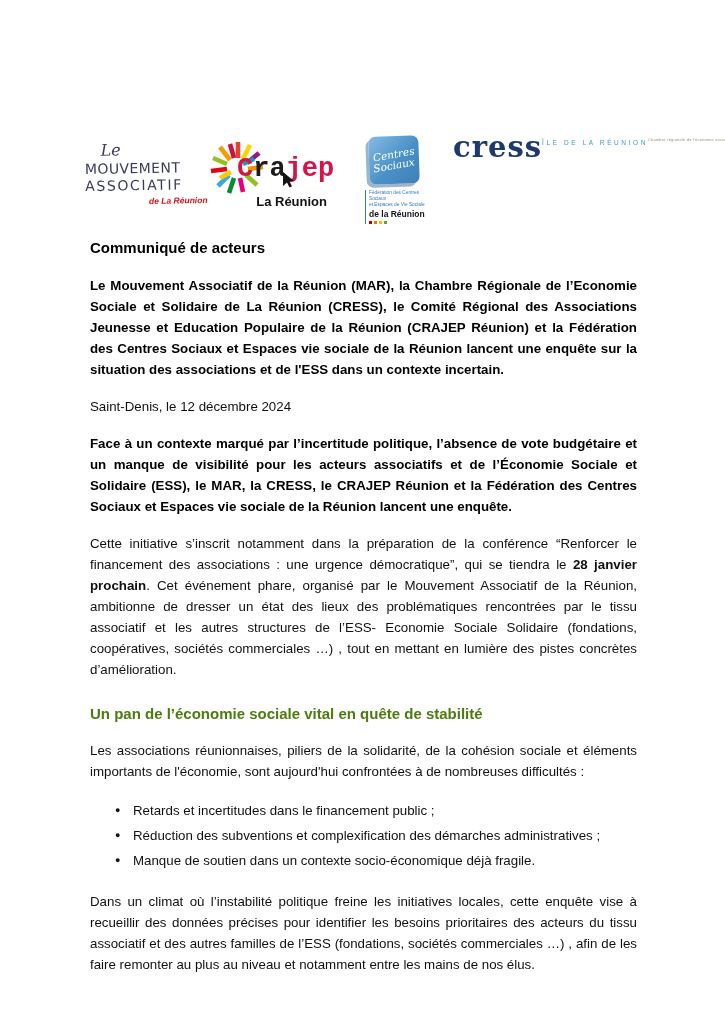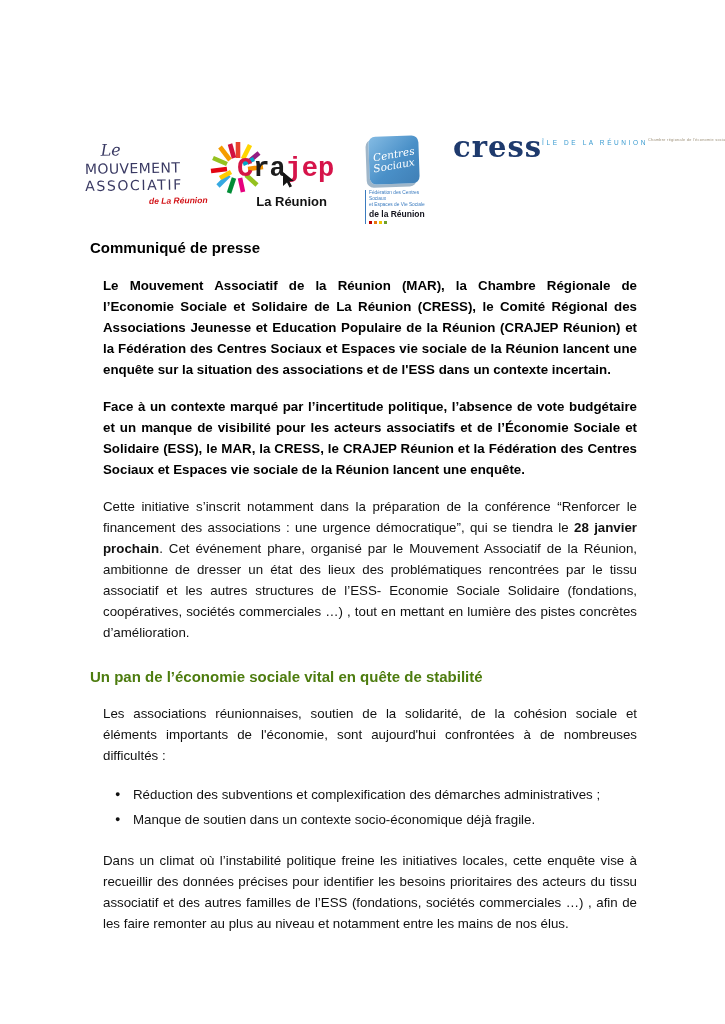--- a/index.html
+++ b/index.html
@@ -56,21 +56,21 @@
   .cress-word{font-family:"DejaVu Serif",serif;font-weight:bold;font-size:29px;line-height:22px;color:#1e3a6d;letter-spacing:1px;margin-top:0px;}
   .cress-sub{font-size:6.5px;letter-spacing:2.6px;color:#3a9bd0;margin-top:3px;white-space:nowrap;}
   .cress-tag{font-size:3.8px;color:#9b8e76;margin-top:2px;letter-spacing:.3px;white-space:nowrap;}
 
   
   .content{
     position:absolute;left:90px;top:238px;width:547px;
     font-size:13.3px;line-height:21px;
   }
   .doc-title{font-size:15px;font-weight:bold;color:#000;margin:0 0 17px 0;line-height:20px;}
-  .para{margin:0 0 16px 13px;text-align:justify;}
+  .para{margin:0 0 16px 0;text-align:justify;}
   .para.bold{font-weight:bold;color:#000;}
   .dateline{margin:0 0 16px 0;text-align:left;}
   .section-heading{font-size:15px;font-weight:bold;color:#4d7c0f;margin:24px 0 16px 0;line-height:20px;}
   ul.bullets{list-style:none;margin:14px 0 18px 0;padding:0;}
   ul.bullets li{position:relative;padding-left:43px;line-height:25px;text-align:left;}
   ul.bullets li::before{content:"●";position:absolute;left:25px;top:0;font-size:9px;line-height:25px;color:#111;}
 </style>
 </head>
 <body>
 
@@ -150,34 +150,36 @@
       </svg>
       <div class="cress-word">cress</div>
       <div class="cress-sub">ÎLE DE LA RÉUNION</div>
       <div class="cress-tag">Chambre régionale de l'économie sociale et solidaire</div>
     </div>
 
   </header>
 
   <main class="content">
 
-    <h1 class="doc-title">Communiqué de presse</h1>
+    <h1 class="doc-title">Communiqué de acteurs</h1>
 
     <p class="para bold">Le Mouvement Associatif de la Réunion (MAR), la Chambre Régionale de l’Economie Sociale et Solidaire de La Réunion (CRESS), le Comité Régional des Associations Jeunesse et Education Populaire de la Réunion (CRAJEP Réunion)  et la Fédération des Centres Sociaux et Espaces vie sociale de la Réunion lancent une enquête sur la situation des associations et de l'ESS dans un contexte incertain.</p>
 
+    <p class="dateline">Saint-Denis, le 12 décembre 2024</p>
 
     <p class="para bold">Face à un contexte marqué par l’incertitude politique, l’absence de vote budgétaire et un manque de visibilité pour les acteurs associatifs et de l’Économie Sociale et Solidaire (ESS), le MAR, la CRESS, le CRAJEP Réunion et la Fédération des Centres Sociaux et Espaces vie sociale de la Réunion lancent une enquête.</p>
 
     <p class="para"><span>Cette initiative s’inscrit notamment dans la préparation de la conférence “Renforcer le financement des associations : une urgence démocratique”, qui se tiendra le </span><strong>28 janvier prochain</strong><span>. Cet événement phare, organisé par le Mouvement Associatif de la Réunion, ambitionne de dresser un état des lieux des problématiques rencontrées par le tissu associatif et les autres structures de l’ESS- Economie Sociale Solidaire (fondations, coopératives, sociétés commerciales …) , tout en mettant en lumière des pistes concrètes d’amélioration.</span></p>
 
     <h2 class="section-heading">Un pan de l’économie sociale vital en quête de stabilité</h2>
 
-    <p class="para">Les associations réunionnaises, soutien de la solidarité, de la cohésion sociale et éléments importants de l'économie, sont aujourd'hui confrontées à de nombreuses difficultés :</p>
+    <p class="para">Les associations réunionnaises, piliers de la solidarité, de la cohésion sociale et éléments importants de l'économie, sont aujourd'hui confrontées à de nombreuses difficultés :</p>
 
     <ul class="bullets">
+      <li><span>Retards et incertitudes dans le financement public ;</span></li>
       <li><span>Réduction des subventions et complexification des démarches administratives ;</span></li>
       <li><span>Manque de soutien dans un contexte socio-économique déjà fragile.</span></li>
     </ul>
 
     <p class="para">Dans un climat où l’instabilité politique freine les initiatives locales, cette enquête vise à recueillir des données précises pour identifier les besoins prioritaires des acteurs du tissu associatif et des autres familles de l’ESS (fondations, sociétés commerciales …) , afin de les faire remonter au plus au niveau et notamment entre les mains de nos élus.</p>
 
   </main>
 </div>
 
 </body></html>

